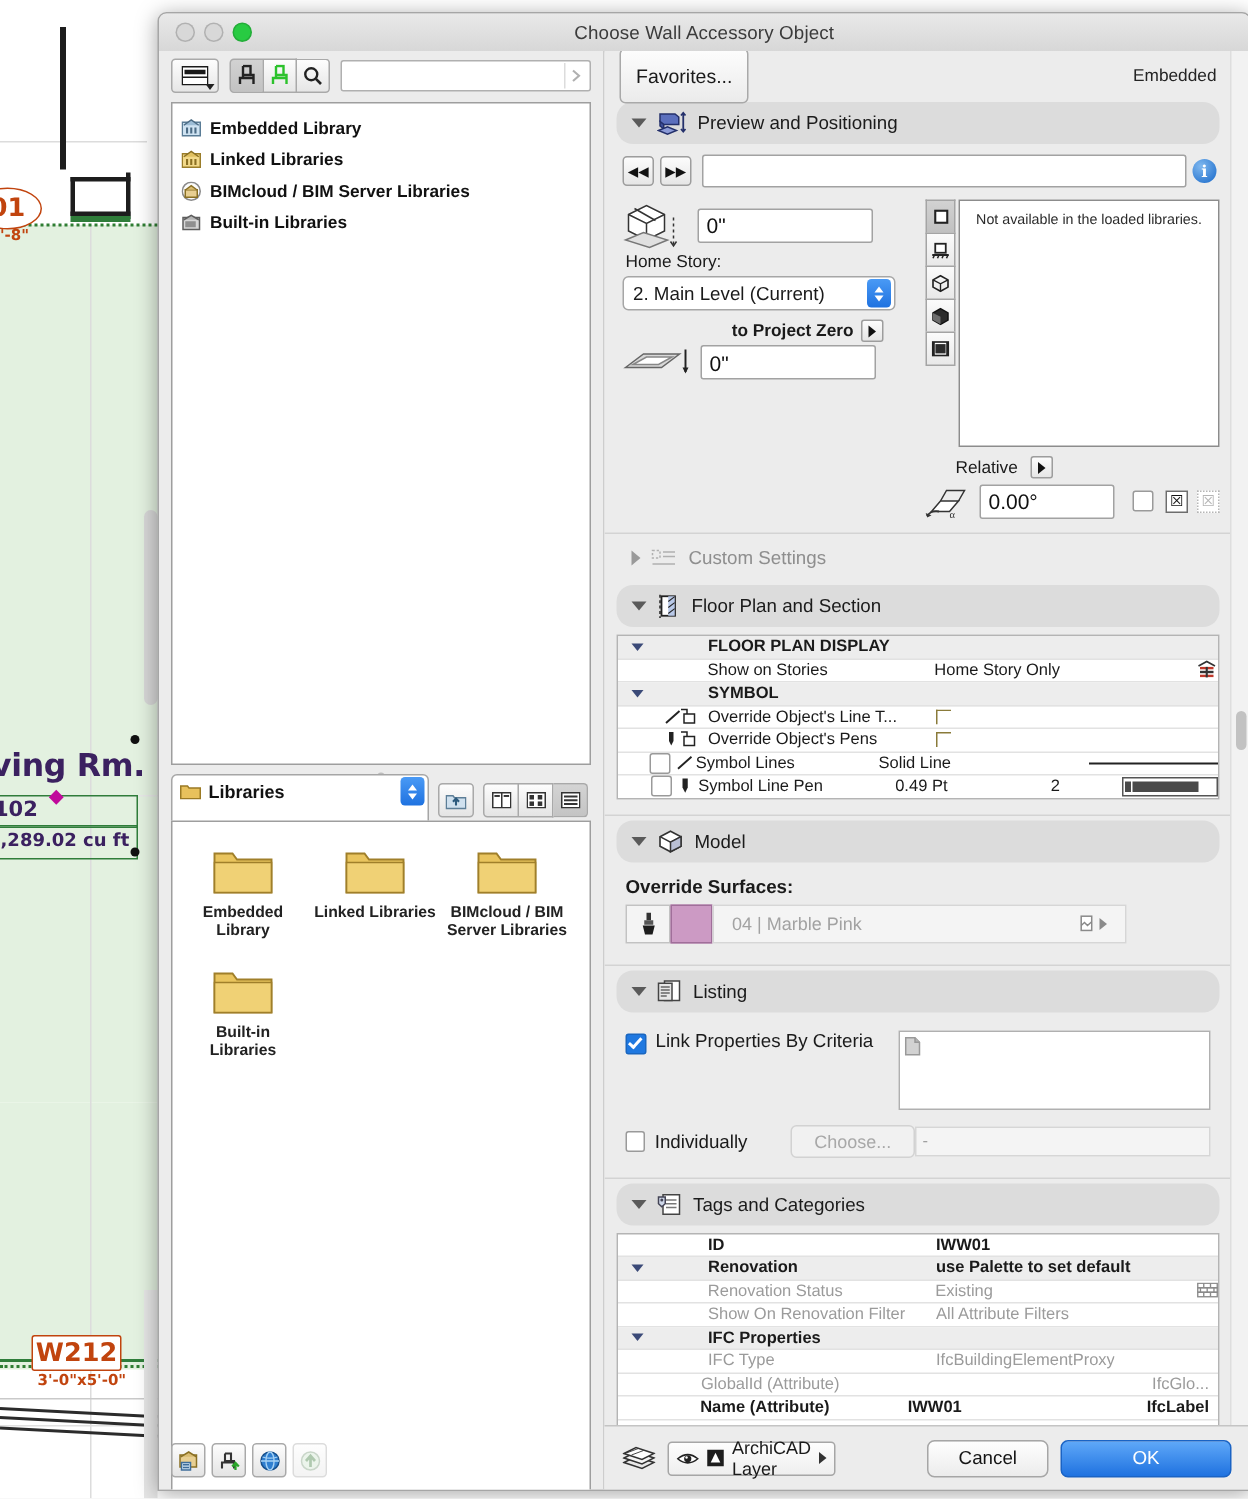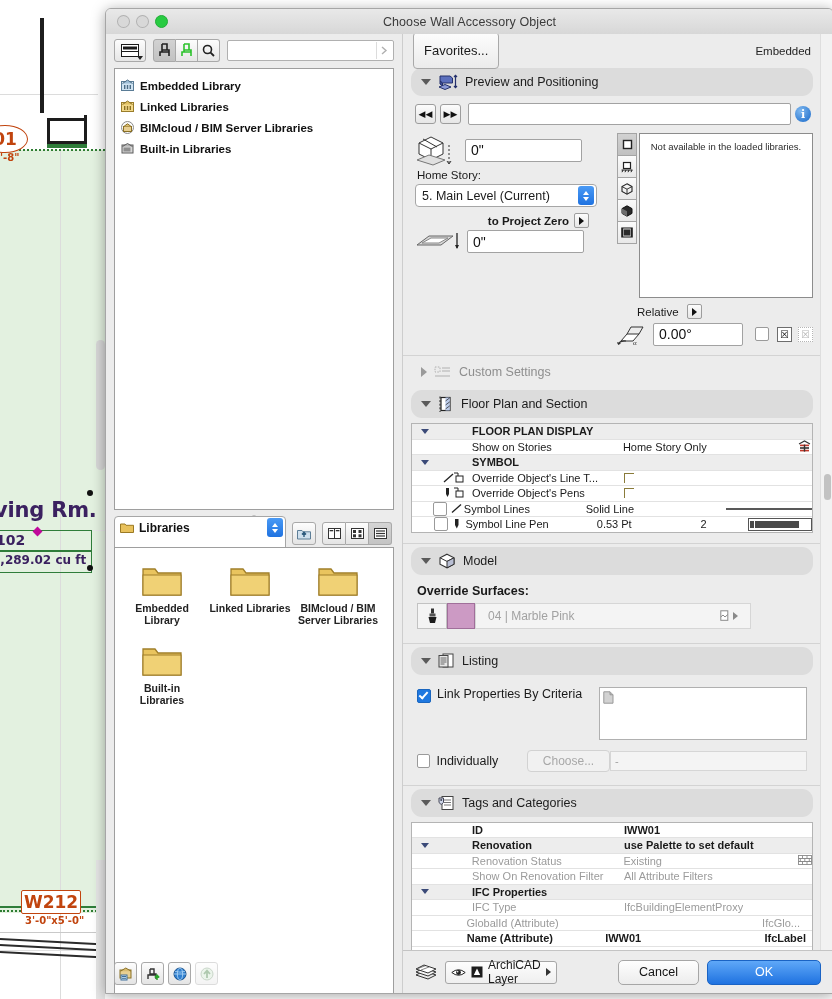--- a/index.html
+++ b/index.html
@@ -523,21 +523,21 @@
                 <path d="M2 27 L14 22 L30 27 L18 32 Z" fill="#e0e0e0" stroke="#777"></path>
                 <line x1="34" y1="12" x2="34" y2="30" stroke="#333" stroke-dasharray="2,2"></line>
                 <path d="M32 28 L34 31 L36 28" fill="none" stroke="#333"></path>
               </svg>
               <div class="fld big" style="width:105px;height:21px;">0"</div>
             </div>
 
             <div style="font-size:11.5px;margin:2px 0 3px 2px;">Home Story:</div>
 
             <div style="width:172px;height:21px;background:#fff;border:1px solid #a6a6a6;border-radius:4px;display:flex;align-items:center;padding:0 2px 0 6px;">
-              <span style="flex:1;font-size:12.5px;">5. Main Level (Current)</span>
+              <span style="flex:1;font-size:12.5px;">2. Main Level (Current)</span>
               <span class="stepper">
                   <i class="up"></i>
                   <i class="dn"></i>
                 </span>
             </div>
 
             <div class="row" style="justify-content:flex-end;gap:5px;margin:6px 8px 2px 0;">
               <span style="font-size:11.5px;font-weight:bold;">to Project Zero</span>
               <span class="arrowbtn">
                   <i></i>
@@ -740,21 +740,21 @@
 
           <div class="drow">
             <span class="c-tri"></span>
             <span class="c-ico">
               <span class="chk" style="margin-right:3px;"></span>
               <svg width="11" height="12" viewBox="0 0 11 12">
                   <path d="M3 1 L6.5 1 L6.5 7 L4.8 10.5 L3 7 Z" fill="#222"></path>
                 </svg>
             </span>
             <span class="c-name">Symbol Line Pen</span>
-            <span class="c-val">0.53 Pt</span>
+            <span class="c-val">0.49 Pt</span>
             <span class="c-val2">2</span>
             <span class="c-end">
               <span class="penbar">
                   <i class="seg" style="width:4px;"></i>
                   <i class="seg" style="width:44px;"></i>
                 </span>
             </span>
           </div>
         </div>
 
@@ -906,21 +906,21 @@
             <span class="c-name">IFC Type</span>
             <span class="c-val" style="width:auto;">IfcBuildingElementProxy</span>
           </div>
 
           <div class="drow dimrow">
             <span class="c-tri"></span>
               <span class="c-ico"></span>
             <span class="c-name">GlobalId (Attribute)</span>
             <span class="c-val"></span>
             <span class="c-val2"></span>
-            <span class="c-end" style="justify-content:flex-end;padding-right:12px;color:#9b9b9b;">IfcGlo...</span>
+            <span class="c-end" style="justify-content:flex-end;padding-right:6px;color:#9b9b9b;">IfcGlo...</span>
           </div>
 
           <div class="drow" style="font-weight:bold;">
             <span class="c-tri"></span>
               <span class="c-ico"></span>
             <span class="c-name">Name (Attribute)</span>
             <span class="c-val">IWW01</span>
             <span class="c-val2"></span>
             <span class="c-end" style="justify-content:flex-end;padding-right:6px;">IfcLabel</span>
           </div>

